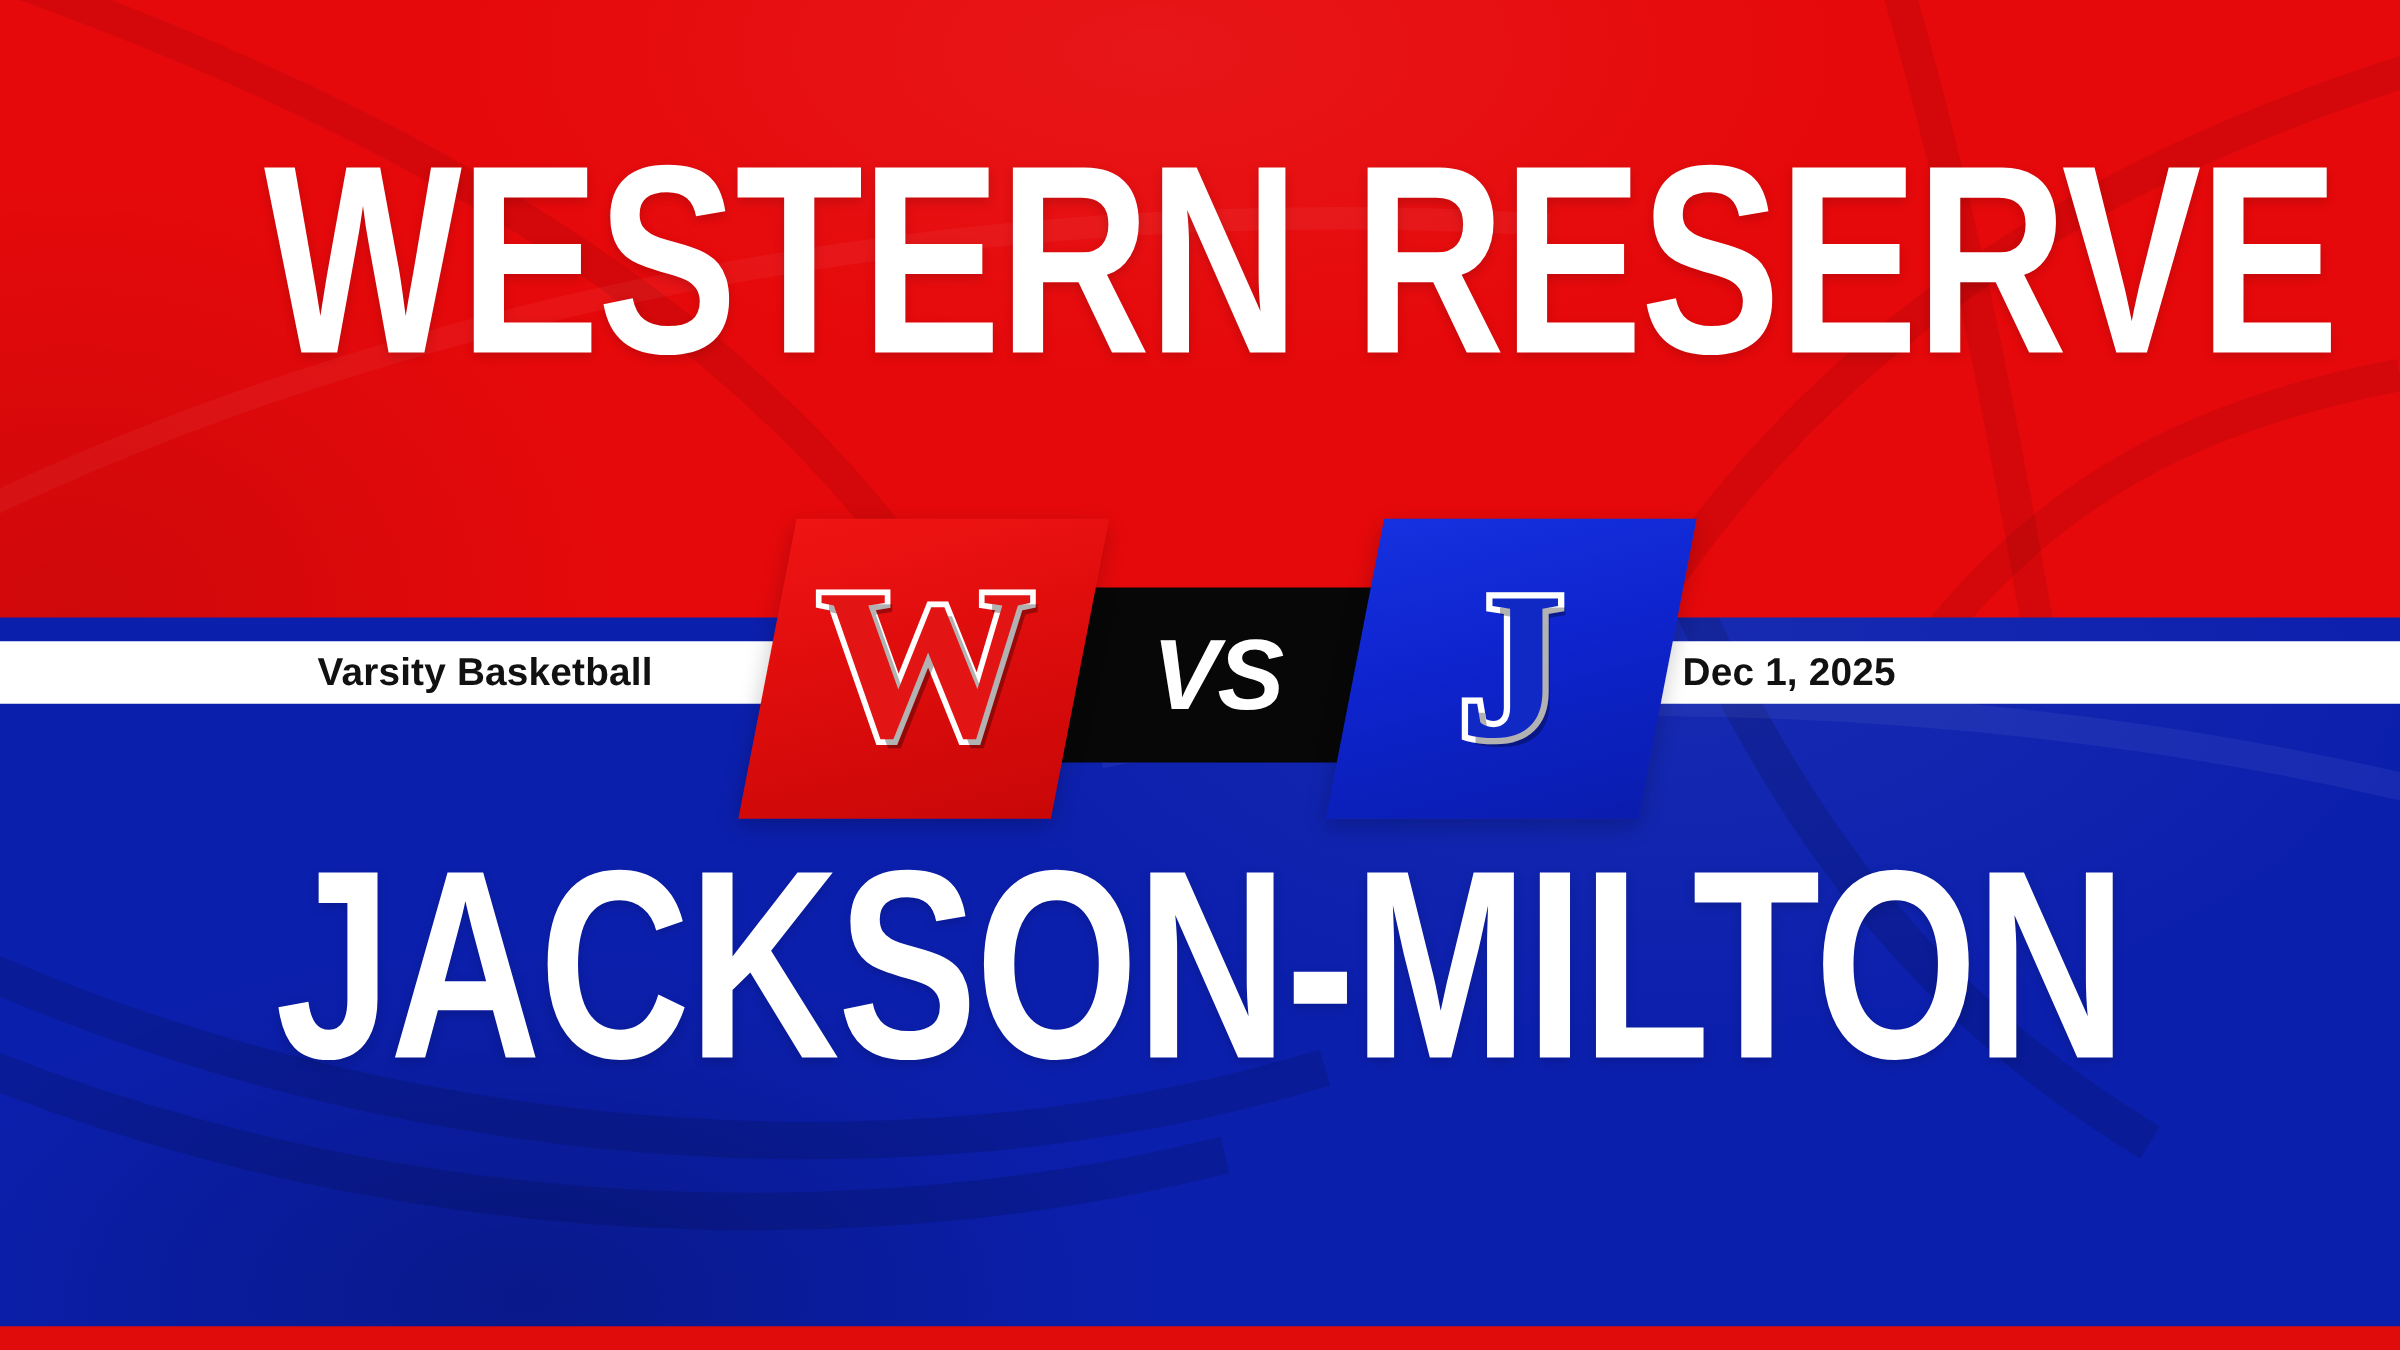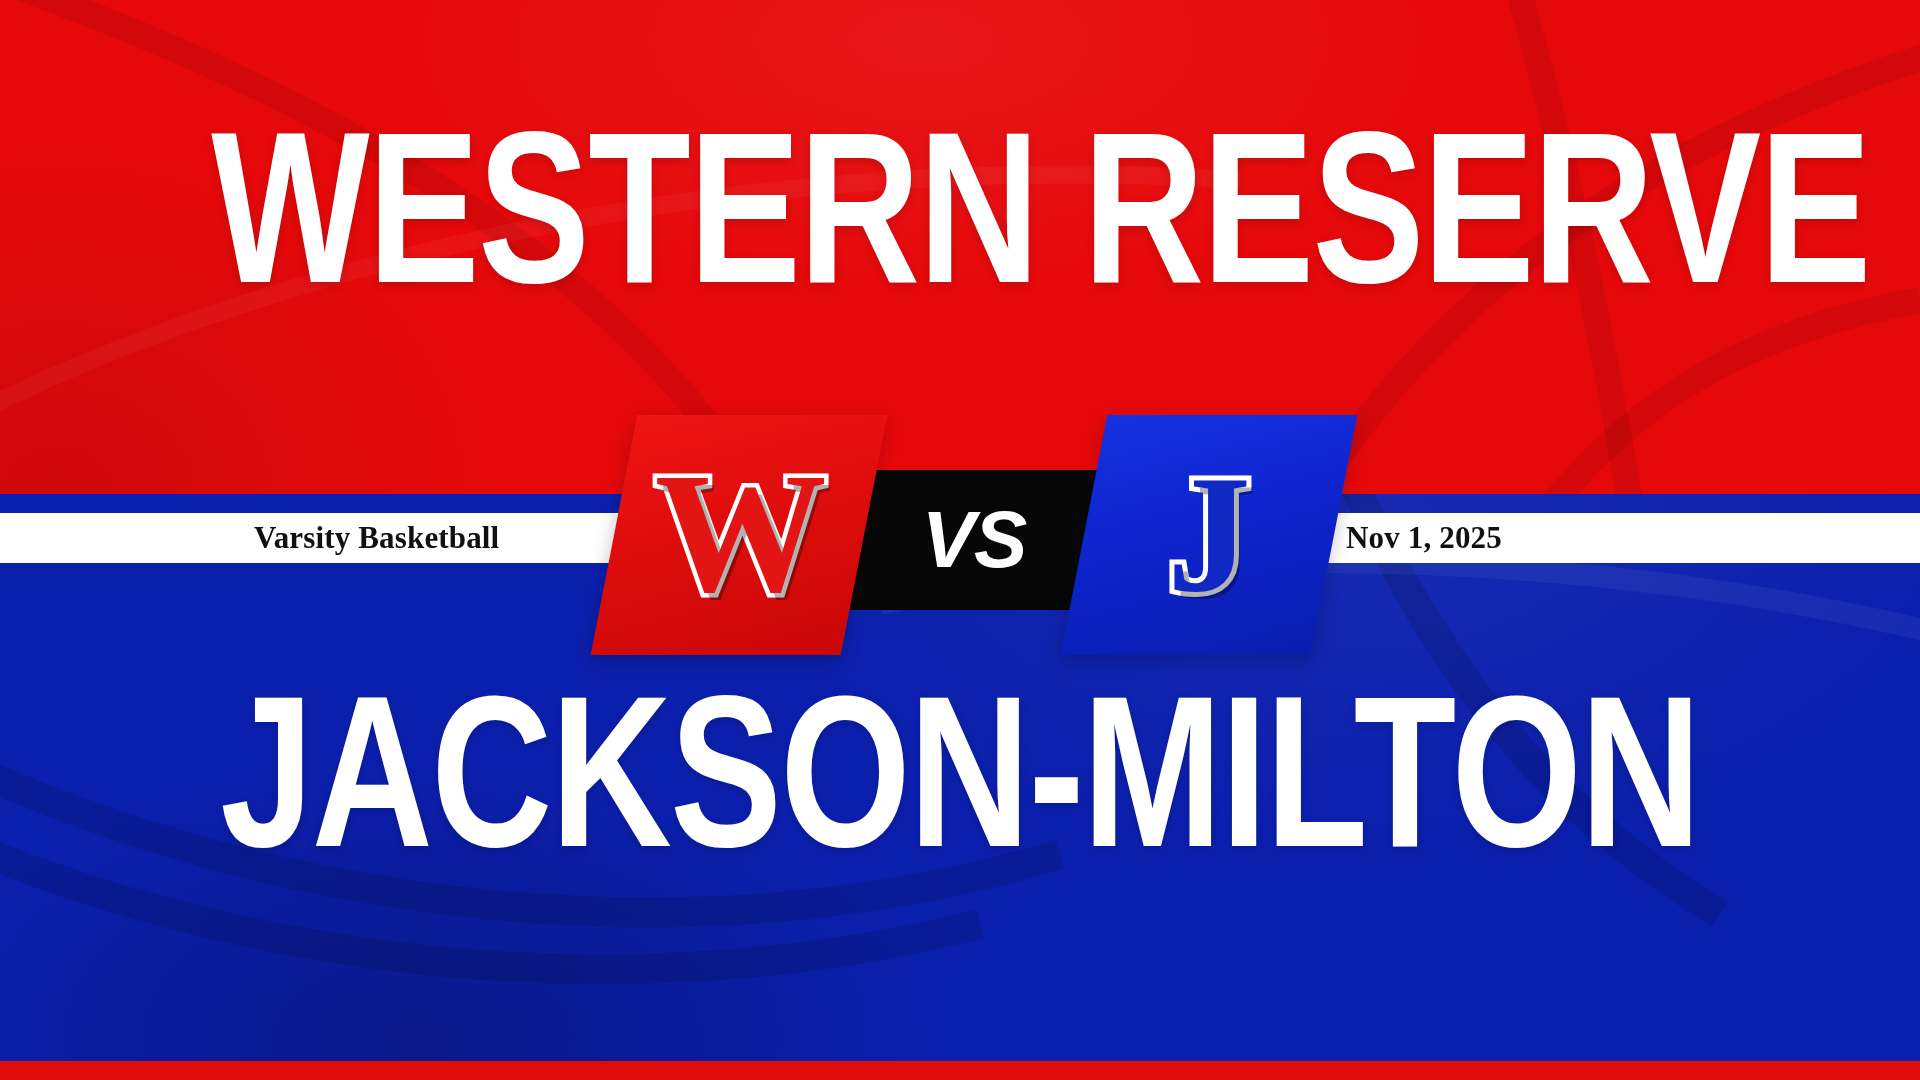--- a/index.html
+++ b/index.html
@@ -86,21 +86,21 @@
     width: 1920px;
     height: 50px;
     background: #FFFFFF;
   }
   .band-text {
     position: absolute;
     top: 0;
     height: 50px;
     line-height: 50px;
     color: #111111;
-    font-family: Liberation Serif, serif;
+    font-family: Liberation Sans, sans-serif;
     font-weight: 700;
     font-size: 31px;
     letter-spacing: 0.005em;
     white-space: nowrap;
   }
   #band-sport  { left: 254px; }
   #band-date   { left: 1346px; }
 
   
   #emblems {
@@ -224,21 +224,21 @@
         <g fill="none" stroke="#ffffff" stroke-opacity="0.05" stroke-width="22">
           <path d="M 1980 150 C 1640 60, 1200 40, 880 110"></path>
         </g>
       </svg>
     </div>
     <div class="teamname" id="team-bottom-name" style="top:186px">JACKSON-MILTON</div>
   </div>
 
   <div id="info-band">
     <div class="band-text" id="band-sport">Varsity Basketball</div>
-    <div class="band-text" id="band-date">Nov 1, 2025</div>
+    <div class="band-text" id="band-date">Dec 1, 2025</div>
   </div>
 
   <div id="emblems">
 
     <div class="slab" id="slab-vs">
       <div class="slab-inner">
         <span id="vs-label">VS</span>
       </div>
     </div>
 

